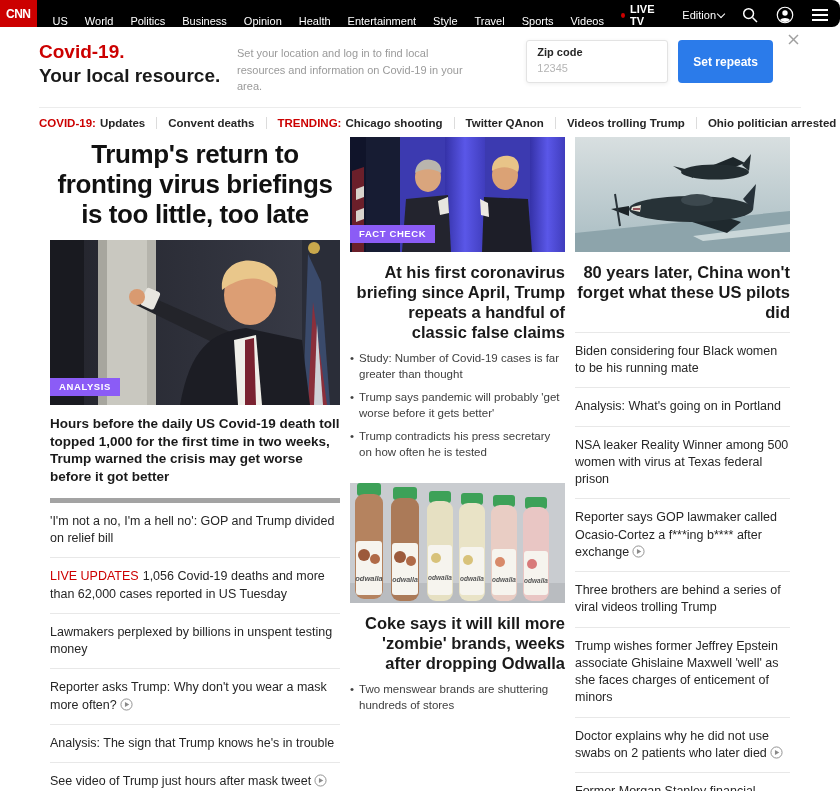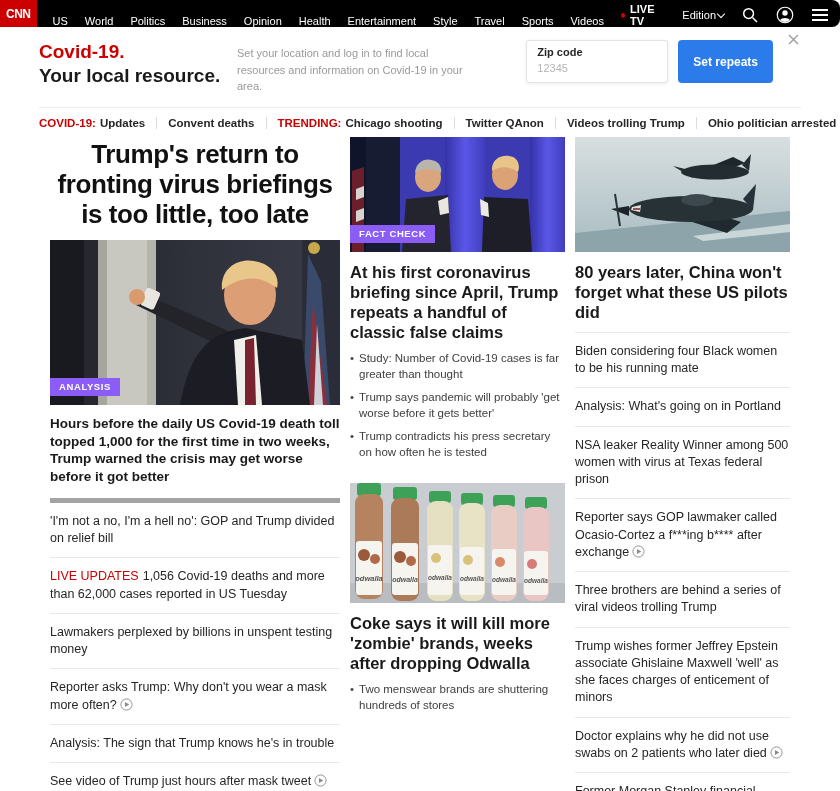--- a/index.html
+++ b/index.html
@@ -52,21 +52,21 @@
   .imgbox svg { display:block; }
   .badge { position:absolute; left:0; bottom:9px; background:#8b5cf6; color:#fff; font-size:9.5px;
     font-weight:bold; letter-spacing:0.6px; padding:4px 9px; line-height:1; }
   .lede { font-size:13.5px; font-weight:bold; line-height:1.32; color:#1a1a1a; padding:10px 0 12px;
     border-bottom:5px solid #a3a3a3; cursor:pointer; }
   ul.story-list { list-style:none; }
   ul.story-list li { padding:10px 0; border-bottom:1px solid #e8e8e8; font-size:12.5px;
     line-height:1.38; color:#262626; cursor:pointer; }
   .live-prefix { color:#cc0000; margin-right:4px; }
   .play { display:inline-block; vertical-align:-2px; margin-left:3px; line-height:0; }
-  .col-head { font-size:16.5px; font-weight:bold; line-height:1.22; color:#1a1a1a; margin:10px 0 8px; cursor:pointer; }
+  .col-head { font-size:16.5px; font-weight:bold; line-height:1.22; color:#1a1a1a; margin:10px 0 8px; cursor:pointer;text-align:right; }
   .col-head.rule { padding-bottom:10px; border-bottom:1px solid #e8e8e8; margin-bottom:0; }
   .bullet { font-size:11.5px; color:#404040; line-height:1.4; margin:0 0 7px; padding-left:9px;
     position:relative; cursor:pointer; }
   .bullet::before { content:"•"; position:absolute; left:0; color:#404040; }
   .block2 { margin-top:22px; }
 </style>
 </head>
 <body>
 
 <header class="topnav">

